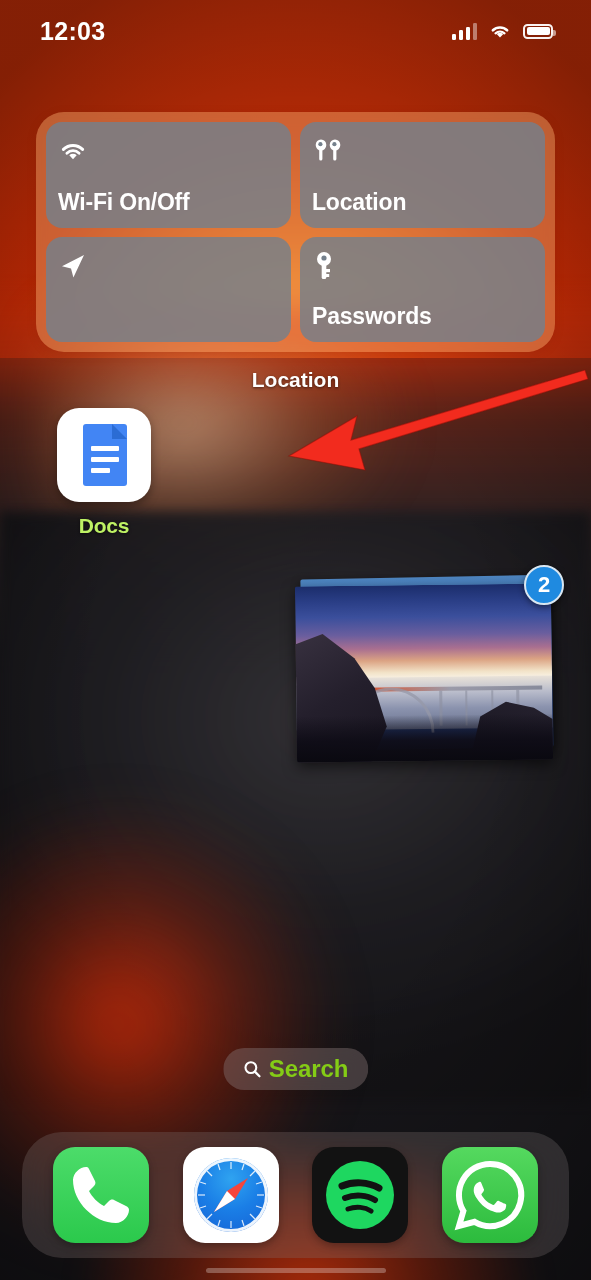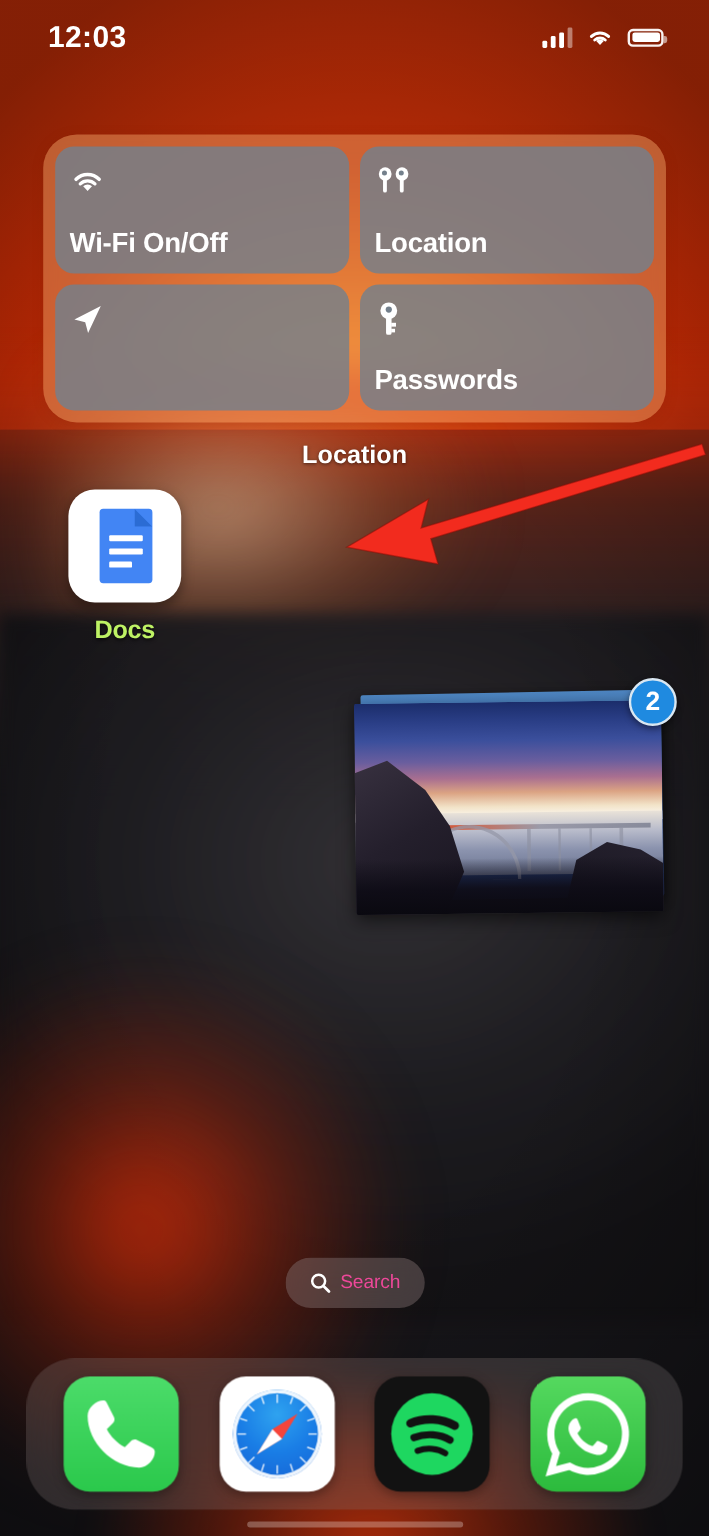--- a/index.html
+++ b/index.html
@@ -237,21 +237,21 @@
   
   #search-pill {
     position:absolute; left:50%; transform:translateX(-50%);
     top:1048px; height:42px; padding:0 20px;
     display:flex; align-items:center; gap:8px;
     background:rgba(135,120,118,0.42);
     border-radius:21px;
     backdrop-filter:blur(10px);
     z-index:15;
   }
-  #search-label { color:#ec4899; font-size:16px; font-weight:normal; letter-spacing:-0.1px; }
+  #search-label { color:#84cc16; font-size:24px; font-weight:bold; letter-spacing:-0.1px; }
 
   
   #dock {
     position:absolute; left:22px; bottom:22px; width:547px; height:126px;
     background:rgba(160,150,150,0.22);
     border-radius:40px;
     backdrop-filter:blur(24px);
     display:flex; align-items:center; justify-content:space-around;
     padding:0 14px;
     z-index:15;

